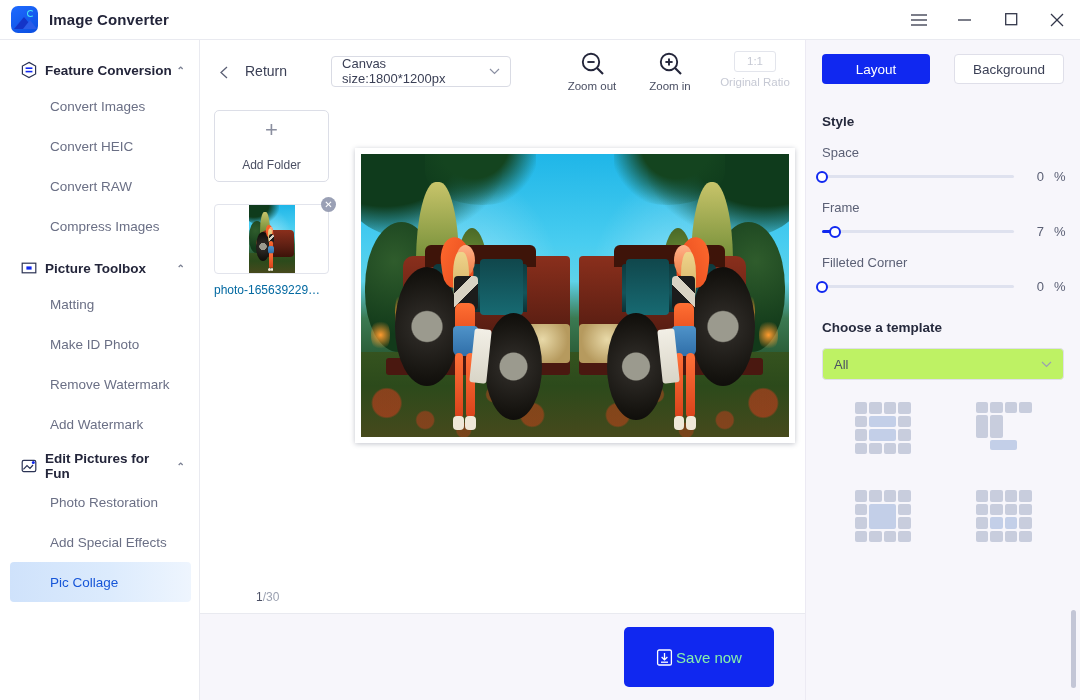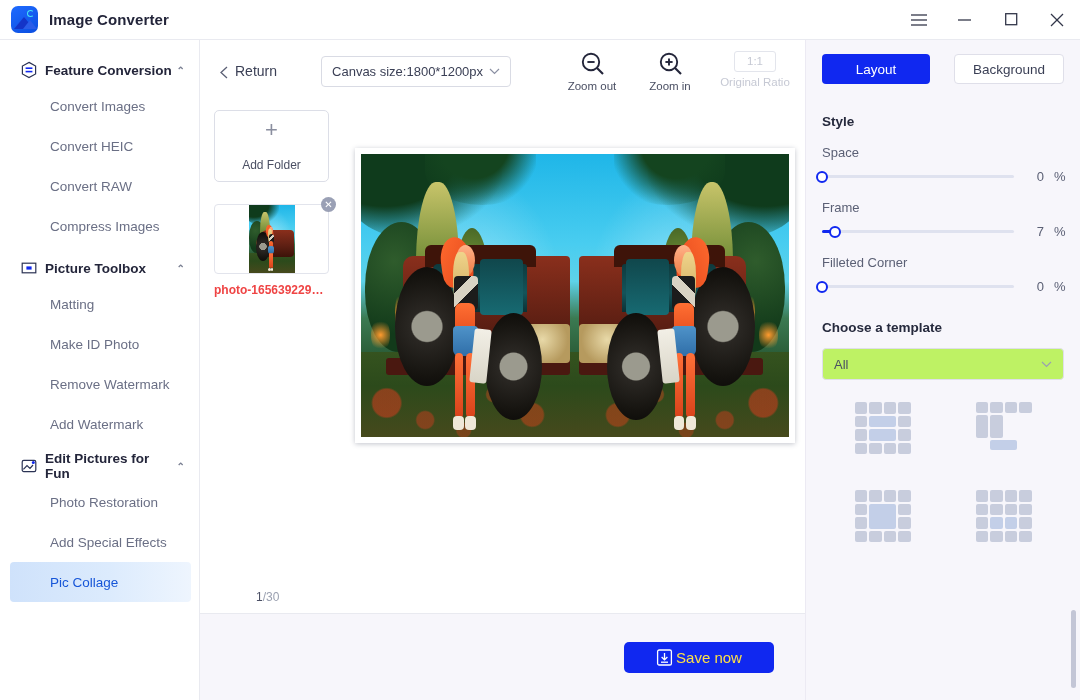--- a/index.html
+++ b/index.html
@@ -88,21 +88,21 @@
 
   
   .center { flex: 1; display: flex; flex-direction: column; min-width: 0; background:#fff; }
   .toolbar {
     height: 62px; min-height: 62px;
     display: flex; align-items: center;
     padding: 0 14px 0 8px;
     background:#fff;
   }
   .return-btn {
-    display: flex; align-items: flex-end; gap: 7px;
+    display: flex; align-items: flex-end; gap: 17px;
     font-size: 14px; color: #3a3f55; cursor: pointer;
     padding: 6px 10px; border-radius: 4px; margin-left: 2px;
   }
   .canvas-select {
     margin-left: 34px;
     width: 212px; height: 31px;
     border: 1px solid #d9dbe4; border-radius: 4px;
     display: flex; align-items: center; padding: 0 10px;
     font-size: 13px; color: #3a3f55; background: #fff; cursor: pointer;
   }
@@ -147,22 +147,22 @@
   .thumb-inner { width: 46px; height: 68px; position: relative; overflow: hidden; }
   .thumb-close {
     position: absolute; right: -7px; top: -7px;
     width: 15px; height: 15px; border-radius: 50%;
     background: #9aa0b5; color: #fff;
     display:flex; align-items:center; justify-content:center;
     font-size: 10px; cursor: pointer; z-index: 3;
     line-height: 1;
   }
   .thumb-name {
-    margin-top: 9px; font-size: 12px; color: #ef4444;
-    width: 115px; white-space: nowrap; overflow: hidden; font-weight: bold;
+    margin-top: 9px; font-size: 12px; color: #0369a1;
+    width: 115px; white-space: nowrap; overflow: hidden;
   }
 
   .canvas-area {
     flex: 1; display: flex; align-items: flex-start; justify-content: center;
     padding-top: 46px; min-width: 0;
     position: relative;
   }
   .canvas-frame {
     width: 440px; height: 295px;
     background: #ffffff;
@@ -259,22 +259,22 @@
   }
   .page-count { margin-left: 56px; font-size: 12px; color: #9aa0b0; }
   .page-count .cur { color: #4b5065; }
   .save-bar {
     height: 86px; min-height: 86px;
     background: #f7f6fb;
     display: flex; align-items: center; justify-content: flex-end;
     padding-right: 31px;
   }
   .save-btn {
-    width: 150px; height: 31px;
-    background: #1028f0; color:#fde047;
+    width: 150px; height: 60px;
+    background: #1028f0; color:#86efac;
     border-radius: 5px; border: none;
     display:flex; align-items:center; justify-content:center; gap: 3px;
     font-size: 15px; cursor: pointer;
     font-family: "Liberation Sans", sans-serif;
   }
 
   
   .rightpanel {
     width: 275px; min-width: 275px;
     background: #f7f6fb;

